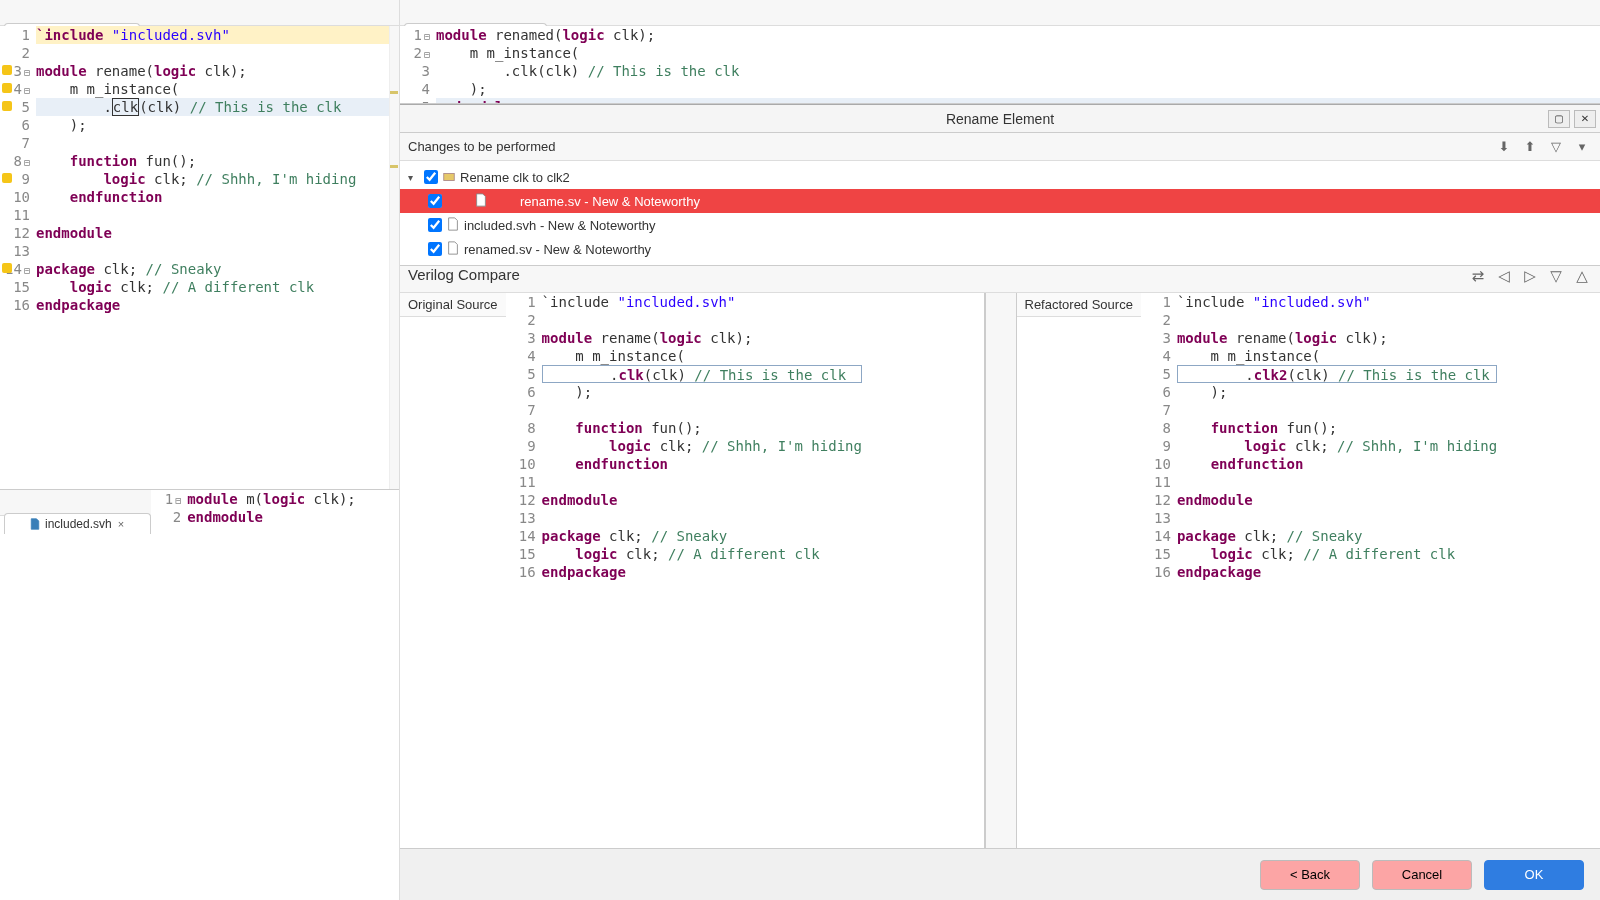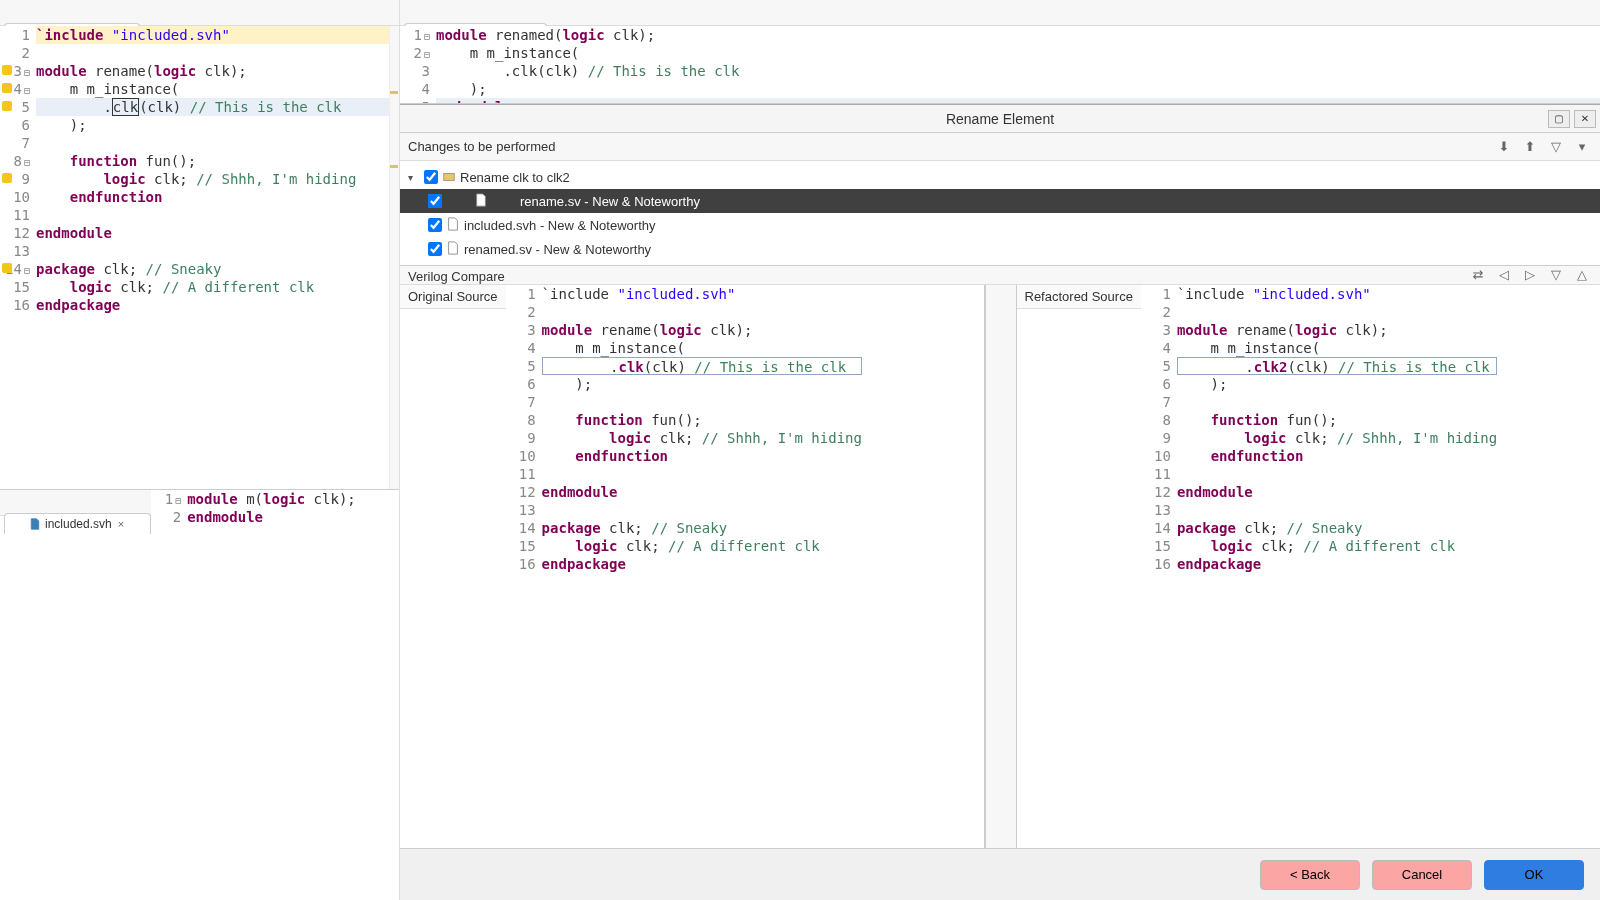--- a/index.html
+++ b/index.html
@@ -32,34 +32,34 @@
 .dlg-title-bar { height:28px; background:#f5f5f5; display:flex; align-items:center; justify-content:center; border-bottom:1px solid #ccc; position:relative; }
 .dlg-title-bar .title { font-size:14px; color:#333; }
 .dlg-title-bar .win-btns { position:absolute; right:4px; display:flex; gap:4px; }
 .win-btn { width:22px; height:18px; border:1px solid #bbb; background:#eee; font-size:10px; display:flex; align-items:center; justify-content:center; cursor:pointer; }
 .changes-hdr { height:28px; display:flex; align-items:center; justify-content:space-between; padding:0 8px; background:#f7f7f7; border-bottom:1px solid #ddd; font-size:13px; }
 .hdr-tools { display:flex; gap:6px; align-items:center; }
 .tool-btn { width:20px; height:20px; display:flex; align-items:center; justify-content:center; cursor:pointer; color:#666; }
 .tree { background:#fff; padding:4px 0; }
 .tree-row { display:flex; align-items:center; height:24px; padding-left:8px; gap:4px; font-size:13px; }
 .tree-row.l1 { padding-left:28px; }
-.tree-row.sel { background:#404040; color:#fff;gap:32px; }
+.tree-row.sel { background:#ef4444; color:#fff;gap:32px; }
 .twisty { width:12px; font-size:10px; color:#555; cursor:pointer; }
 .chk { width:14px; height:14px; }
 .tree-icon { width:14px; height:14px; display:inline-block; }
-.compare-hdr { height:20px; display:flex; align-items:flex-end; justify-content:space-between; padding:0 8px; background:#f7f7f7; border-top:1px solid #ccc; border-bottom:1px solid #ddd; font-size:13px; }
+.compare-hdr { height:28px; display:flex; align-items:flex-start; justify-content:space-between; padding:0 8px; background:#f7f7f7; border-top:1px solid #ccc; border-bottom:1px solid #ddd; font-size:15px; }
 .compare-body { flex:1; display:flex; background:#fff; }
 .cmp-pane { flex:1; display:flex; flex-direction:row; border-right:1px solid #ccc; }
 .cmp-pane:last-child { border-right:none; }
 .cmp-label { height:24px; padding:4px 8px; font-size:13px; background:#fafafa; border-bottom:1px solid #ddd; }
 .diff-line { background:#fff; border:1px solid #8da7c4; }
 .sep { width:32px; background:#f7f7f7; border-left:1px solid #ccc; border-right:1px solid #ccc; position:relative; }
 .btn-bar { height:52px; display:flex; align-items:center; justify-content:flex-end; gap:12px; padding:0 16px; background:#f0f0f0; border-top:1px solid #ccc; }
 .btn { min-width:100px; height:30px; border:1px solid #bbb; background:#fca5a5; border-radius:4px; font-size:13px; cursor:pointer; }
-.btn.primary { background:#2f7de1; color:#000000; border-color:#2f7de1; }
+.btn.primary { background:#2f7de1; color:#ffffff; border-color:#2f7de1; }
 svg.ficon path { fill:#3a7fb8; }
 .ov-strip { position:absolute; right:0; top:0; width:10px; height:100%; background:#f7f7f7; border-left:1px solid #eee; }
 .ov-mark { position:absolute; right:1px; width:8px; height:3px; background:#d8c56a; }
 </style>
 </head>
 <body>
 
 <div class="wrap">
   <div class="left-col">
     <div class="ed-top">

